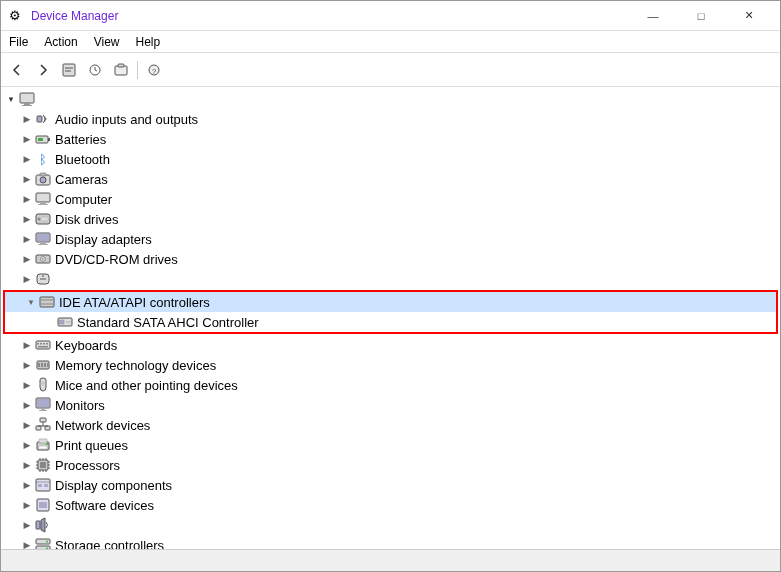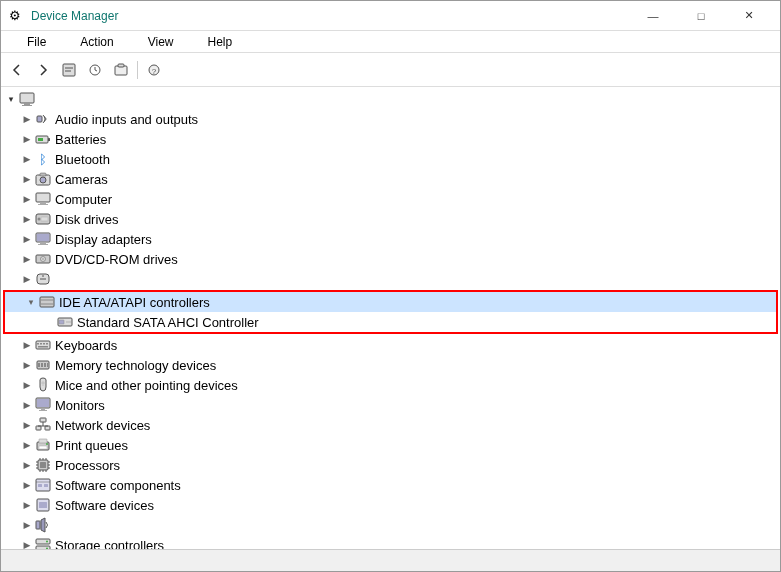--- a/index.html
+++ b/index.html
@@ -32,21 +32,21 @@
       display: flex;
       align-items: center;
       gap: 6px;
     }
     .title-icon {
       width: 16px;
       height: 16px;
     }
     .title-text {
       font-size: 12px;
-      color: #0f766e;
+      color: #6d28d9;
     }
     .title-controls {
       display: flex;
       gap: 2px;
     }
     .title-btn {
       width: 46px;
       height: 28px;
       border: none;
       background: transparent;
@@ -62,21 +62,20 @@
       background: #fff;
       border-bottom: 1px solid #ddd;
       height: 22px;
     }
     .menu-item {
       padding: 2px 8px;
       font-size: 12px;
       cursor: pointer;
       display: flex;
       align-items: center;
-      margin-left: 18px;
     }
     .toolbar {
       display: flex;
       align-items: center;
       background: #fff;
       border-bottom: 1px solid #ddd;
       padding: 3px 4px;
       gap: 2px;
       height: 34px;
     }
@@ -463,21 +462,21 @@
     <div class="tree-item" style="padding-left:18px;">
       <span class="expand-btn" style="color:#666;">▶</span>
       <span class="item-icon">
         <svg width="16" height="16" viewBox="0 0 16 16">
           <rect x="1" y="2" width="14" height="12" rx="1" stroke="#555" stroke-width="1" fill="#dde"></rect>
           <line x1="1" y1="5" x2="15" y2="5" stroke="#555" stroke-width="0.5"></line>
           <rect x="3" y="7" width="4" height="3" rx="0.5" fill="#aac"></rect>
           <rect x="9" y="7" width="4" height="3" rx="0.5" fill="#aac"></rect>
         </svg>
       </span>
-      <span class="item-label">Software components</span>
+      <span class="item-label">Display components</span>
     </div>
 
     <div class="tree-item" style="padding-left:18px;">
       <span class="expand-btn" style="color:#666;">▶</span>
       <span class="item-icon">
         <svg width="16" height="16" viewBox="0 0 16 16">
           <rect x="2" y="2" width="12" height="12" rx="1" stroke="#555" stroke-width="1" fill="#dde"></rect>
           <rect x="4" y="5" width="8" height="6" rx="0.5" fill="#aac"></rect>
         </svg>
       </span>

